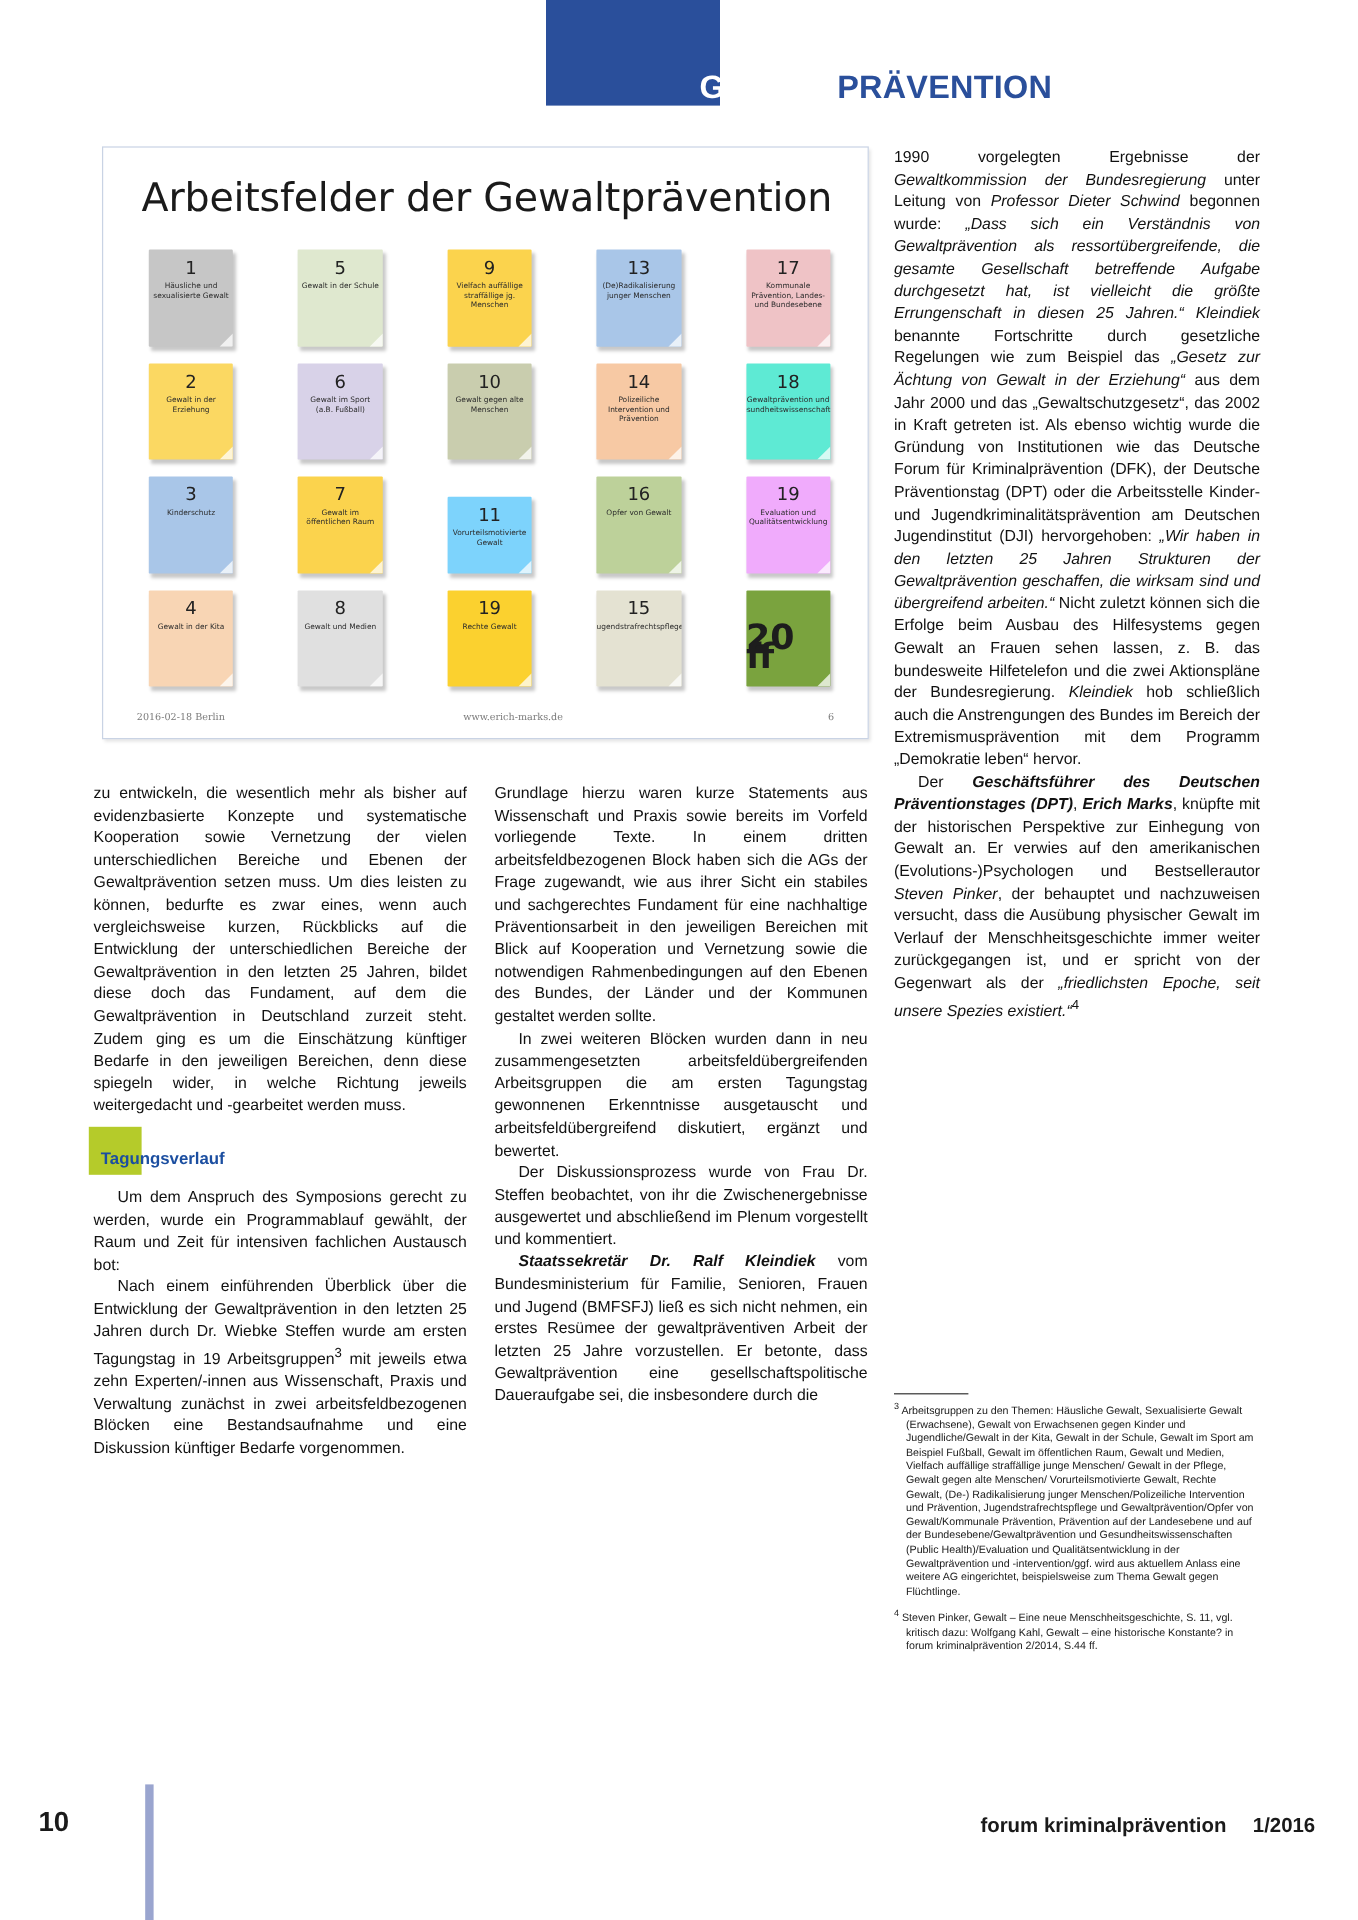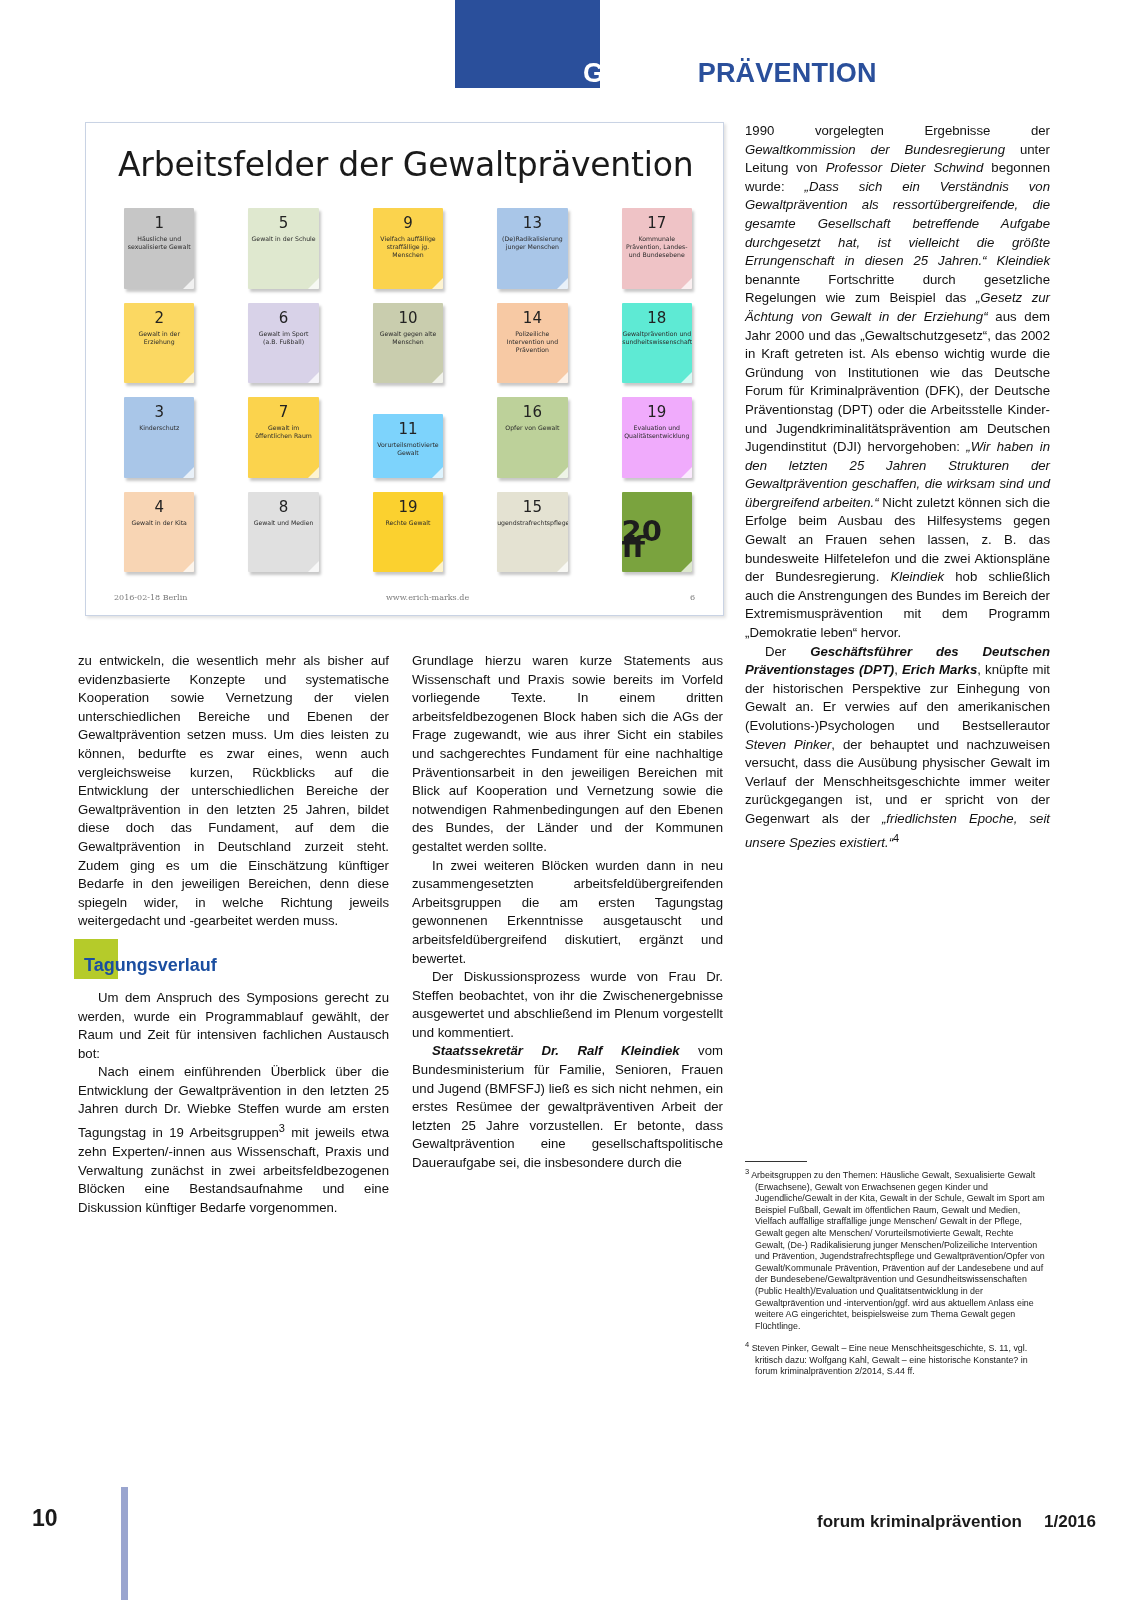--- a/index.html
+++ b/index.html
@@ -80,21 +80,21 @@
   #col3{left:745px;top:122px;width:305px;}
   .col i,.col em{font-style:italic;}
   .col .bi{font-weight:bold;font-style:italic;}
 
   .sec-head{position:relative;margin:22px 0 12px 0;height:24px;}
   .sec-head .sq{
     position:absolute;left:-4px;top:-14px;width:44px;height:40px;
     background:#b5cb2a;
   }
   .sec-head .tx{
-    position:relative;color:#1b4ea0;font-weight:bold;font-size:18px;
+    position:relative;color:#1b4ea0;font-weight:bold;font-size:14px;
     line-height:24px;padding-left:6px;white-space:nowrap;
   }
 
   
   .fn-rule{position:absolute;left:745px;top:1161px;width:62px;height:1px;background:#333;}
   .footnotes{
     position:absolute;left:745px;top:1166px;width:300px;
     font-size:8.9px;line-height:11.6px;color:#1a1a1a;text-align:left;
   }
   .footnotes p{margin:0 0 7px 0;padding-left:10px;text-indent:-10px;}

